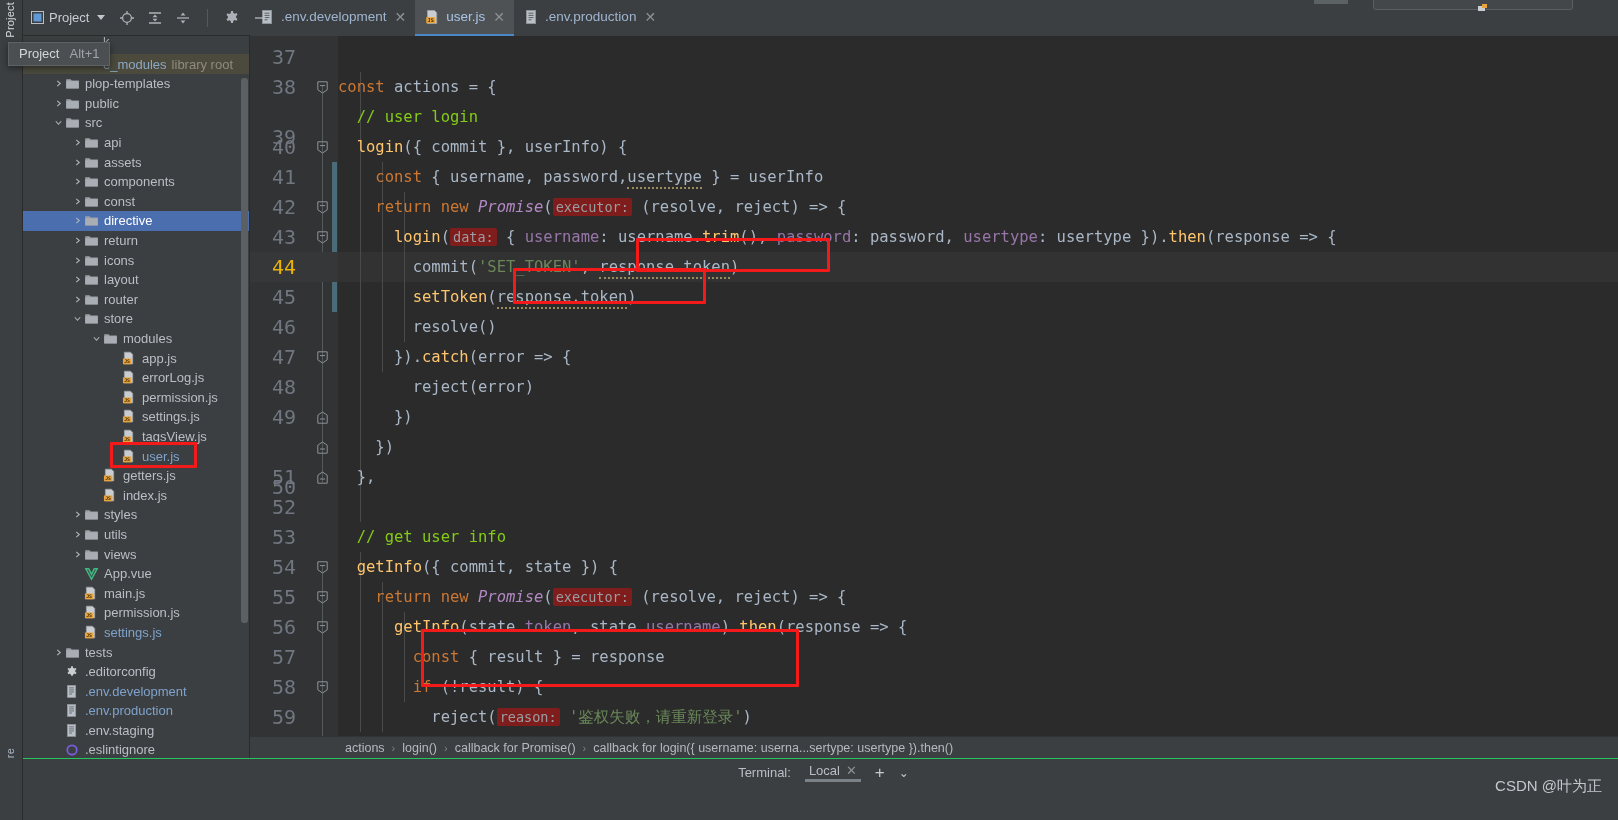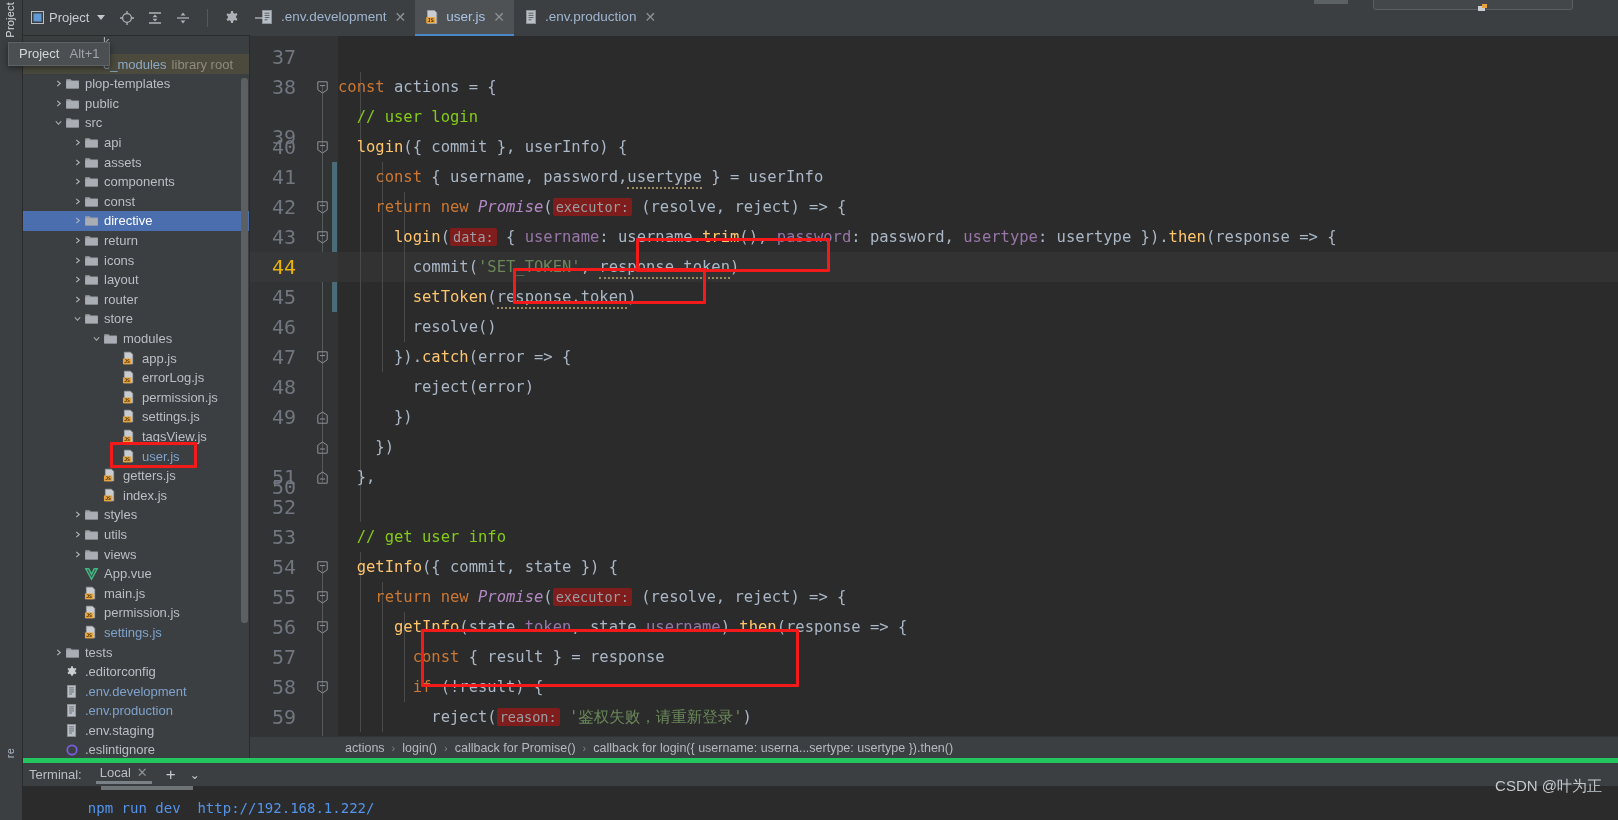--- a/index.html
+++ b/index.html
@@ -246,22 +246,22 @@
   }
   .bc-sep { color: #7d838a; font-size: 11px; }
   .bc-item { cursor: pointer; white-space: nowrap; }
 
   
   .term-strip {
     position: absolute; left: 23px; top: 758px; width: 1595px; height: 28px;
     background: #3c3f41;
     display: flex; align-items: center; gap: 14px;
     padding-left: 6px;
-    border-top: 5px solid #22c55e;
-    font-size: 13px; color: #b9bfc6;
+    border-top: 1px solid #22c55e;
+    font-size: 13px; color: #b9bfc6; justify-content: center;
   }
   .term-tab {
     position: relative; display: flex; align-items: center; gap: 6px;
     color: #b9bfc6; cursor: pointer; padding: 0 4px 4px 4px;
   }
   .term-tab.active::after {
     content:''; position: absolute; left: 0; right: 0; bottom: 0;
     height: 3px; background: #7a8187;
   }
   .term-tab .x { color: #8d9195; font-size: 13px; }
@@ -1111,19 +1111,15 @@
   <div class="term-strip">
     <span>Terminal:</span>
     <span class="term-tab active">
       <span>Local</span>
       <span class="x">✕</span>
     </span>
     <span class="plus-btn">+</span>
     <span class="chev-btn">⌄</span>
   </div>
 
-  <div class="term-body">
-    <div class="term-topbar"></div>
-    <div class="term-text">  npm run dev  http://192.168.1.222/</div>
-  </div>
 
   <div class="watermark">CSDN @叶为正</div>
 </div>
 
 </body></html>

